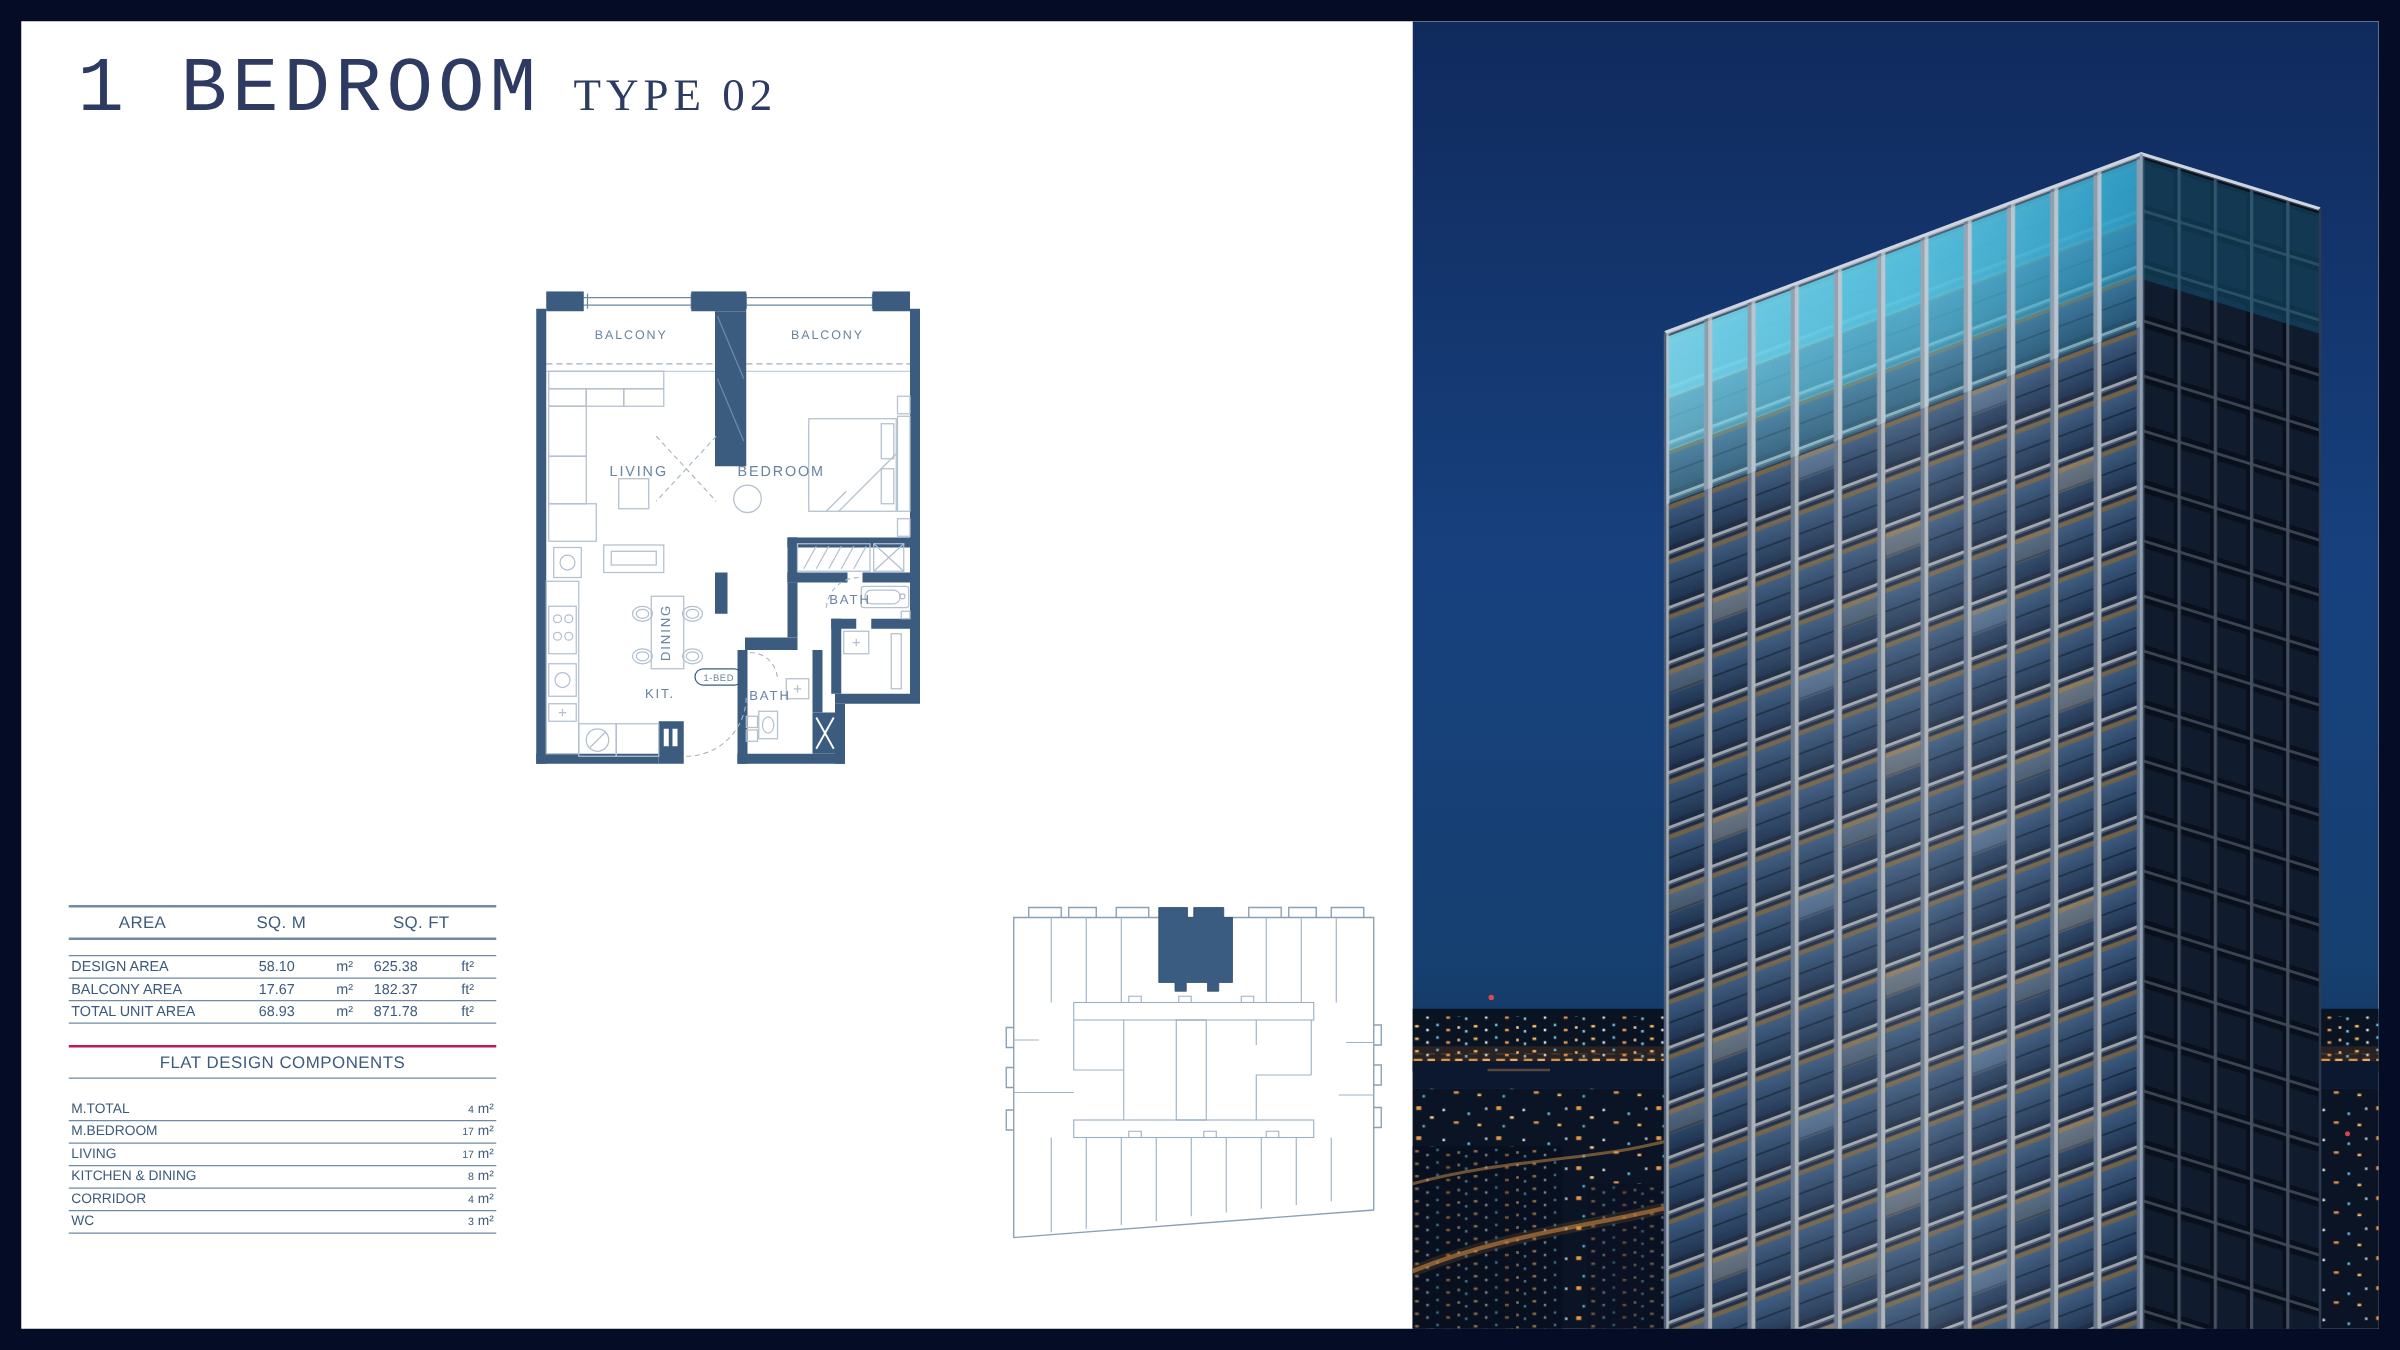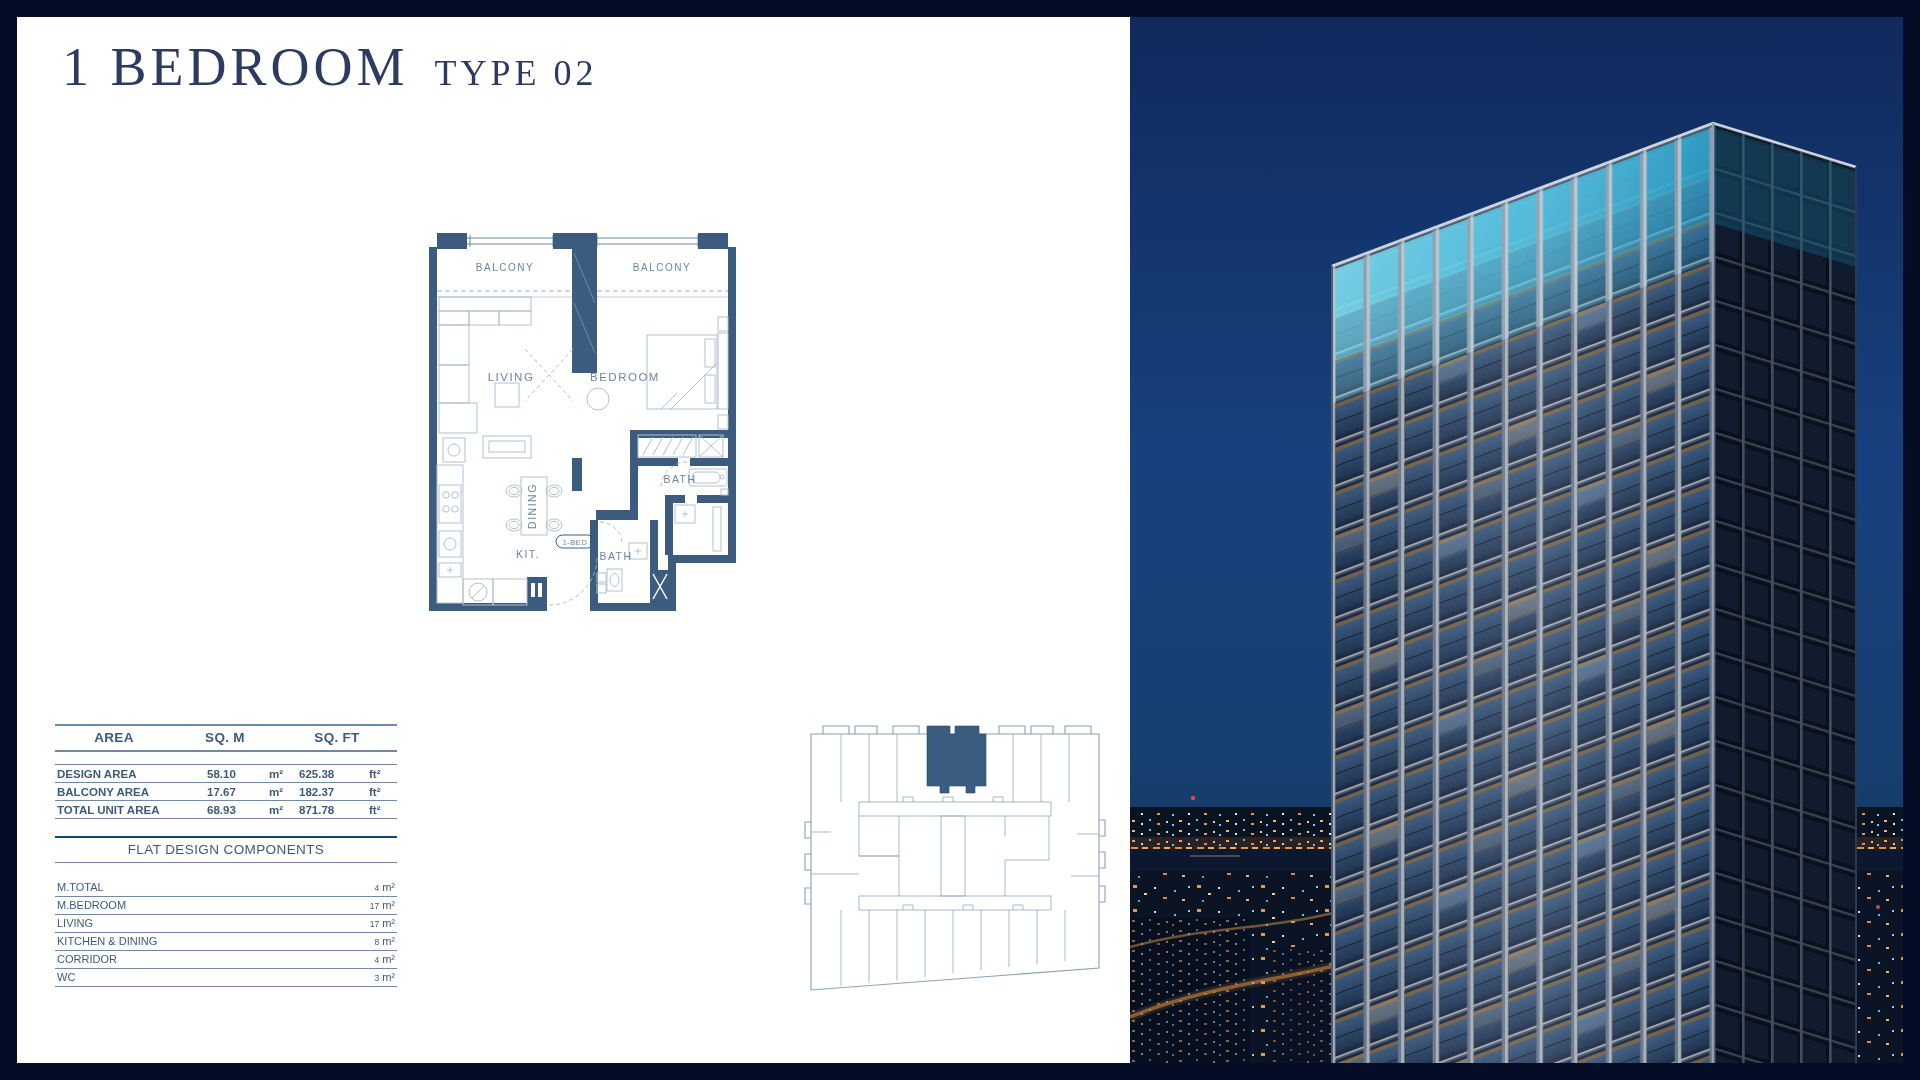--- a/index.html
+++ b/index.html
@@ -2,45 +2,45 @@
 <html><head>
 <meta charset="utf-8">
 <style>
   html,body{margin:0;padding:0;background:#040c26;}
   .page{position:relative;width:1920px;height:1080px;background:#040c26;overflow:hidden;
         font-family:"Liberation Sans",sans-serif;}
   .content{position:absolute;left:17px;top:17px;right:17px;bottom:17px;background:#ffffff;}
 
   
   .title-block{position:absolute;left:62px;top:38px;display:flex;align-items:baseline;color:#2d3a62;}
-  .title-block h1{margin:0;font-family:Liberation Serif, serif;font-weight:400;
-                  font-size:54px;letter-spacing:4px;line-height:1.1;}
+  .title-block h1{margin:0;font-family:Liberation Mono, monospace;font-weight:400;
+                  font-size:62px;letter-spacing:4px;line-height:1.1;}
   .title-block .type{font-family:"Liberation Serif",serif;font-size:36px;letter-spacing:4px;margin-left:26px;}
 
   
   .floorplan{position:absolute;left:425px;top:233px;}
   .keyplan{position:absolute;left:803px;top:722px;}
   .photo{position:absolute;left:1130px;top:17px;}
 
   
-  .area-table{position:absolute;left:55px;top:724px;width:342px;color:#3d5a7d;font-weight:bold;}
+  .area-table{position:absolute;left:55px;top:724px;width:342px;color:#3d5a7d;}
   .at-head{display:grid;grid-template-columns:1fr 104px 120px;text-align:center;
            border-top:2px solid #7089a4;border-bottom:2px solid #7089a4;
            font-size:13.5px;letter-spacing:.3px;padding:4px 0 5px;}
   .at-gap{height:12px;border-bottom:1px solid #7089a4;}
   .at-row{display:grid;grid-template-columns:1fr 56px 36px 64px 32px;align-items:baseline;
           font-size:11.5px;border-bottom:1px solid #7089a4;padding:2.5px 2px;}
   .at-row .lbl{text-align:left;}
   .at-row .num{text-align:left;}
   .at-row .unit{text-align:left;padding-left:6px;}
 
   
   .components-table{position:absolute;left:55px;top:836px;width:342px;color:#3d5a7d;}
   .ct-head{text-align:center;font-size:13.5px;letter-spacing:.4px;
-           border-top:2px solid #0c4a6e;border-bottom:1.5px solid #7089a4;padding:4px 0 5px;}
+           border-top:2px solid #be185d;border-bottom:1.5px solid #7089a4;padding:4px 0 5px;}
   .ct-gap{height:16px;}
   .ct-row{display:flex;justify-content:space-between;align-items:baseline;
           font-size:11px;border-bottom:1px solid #7089a4;padding:2px 2px 3px;}
   .ct-row .val{font-size:8.5px;}
   .ct-row .unit{font-size:11px;margin-left:3px;}
   .ct-val-group{display:flex;align-items:baseline;}
 
   
   .fp-label{fill:#6a85a0;font-family:"Liberation Sans",sans-serif;letter-spacing:1.5px;}
 </style>

